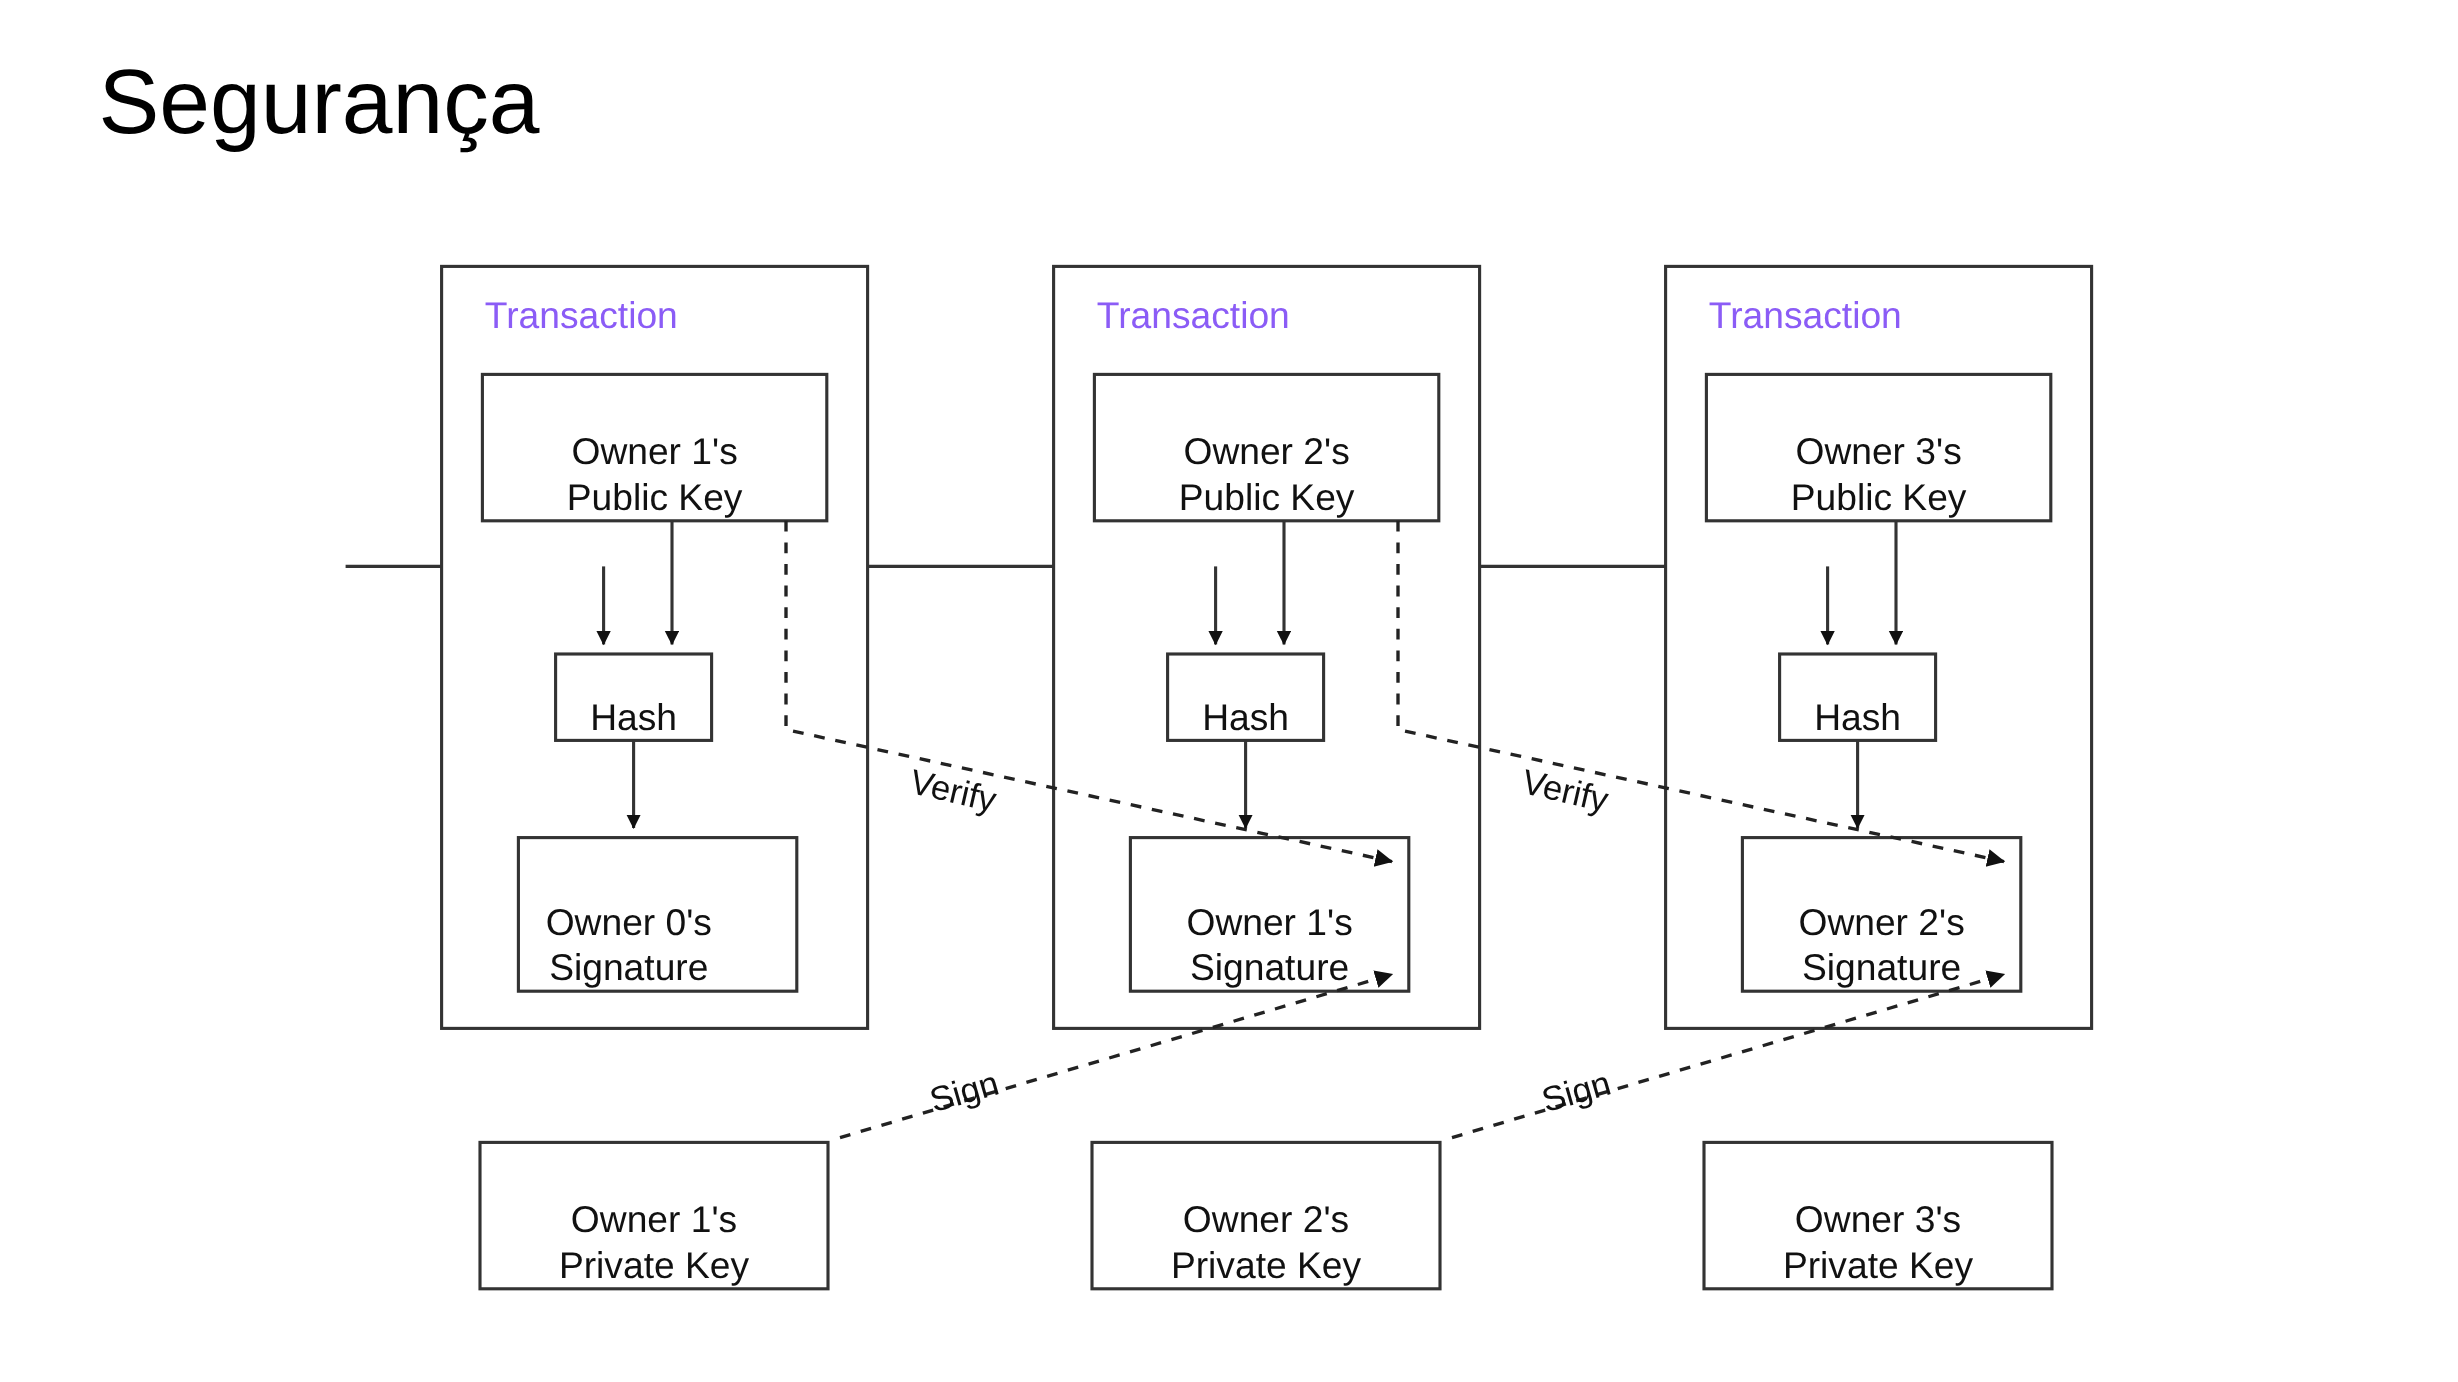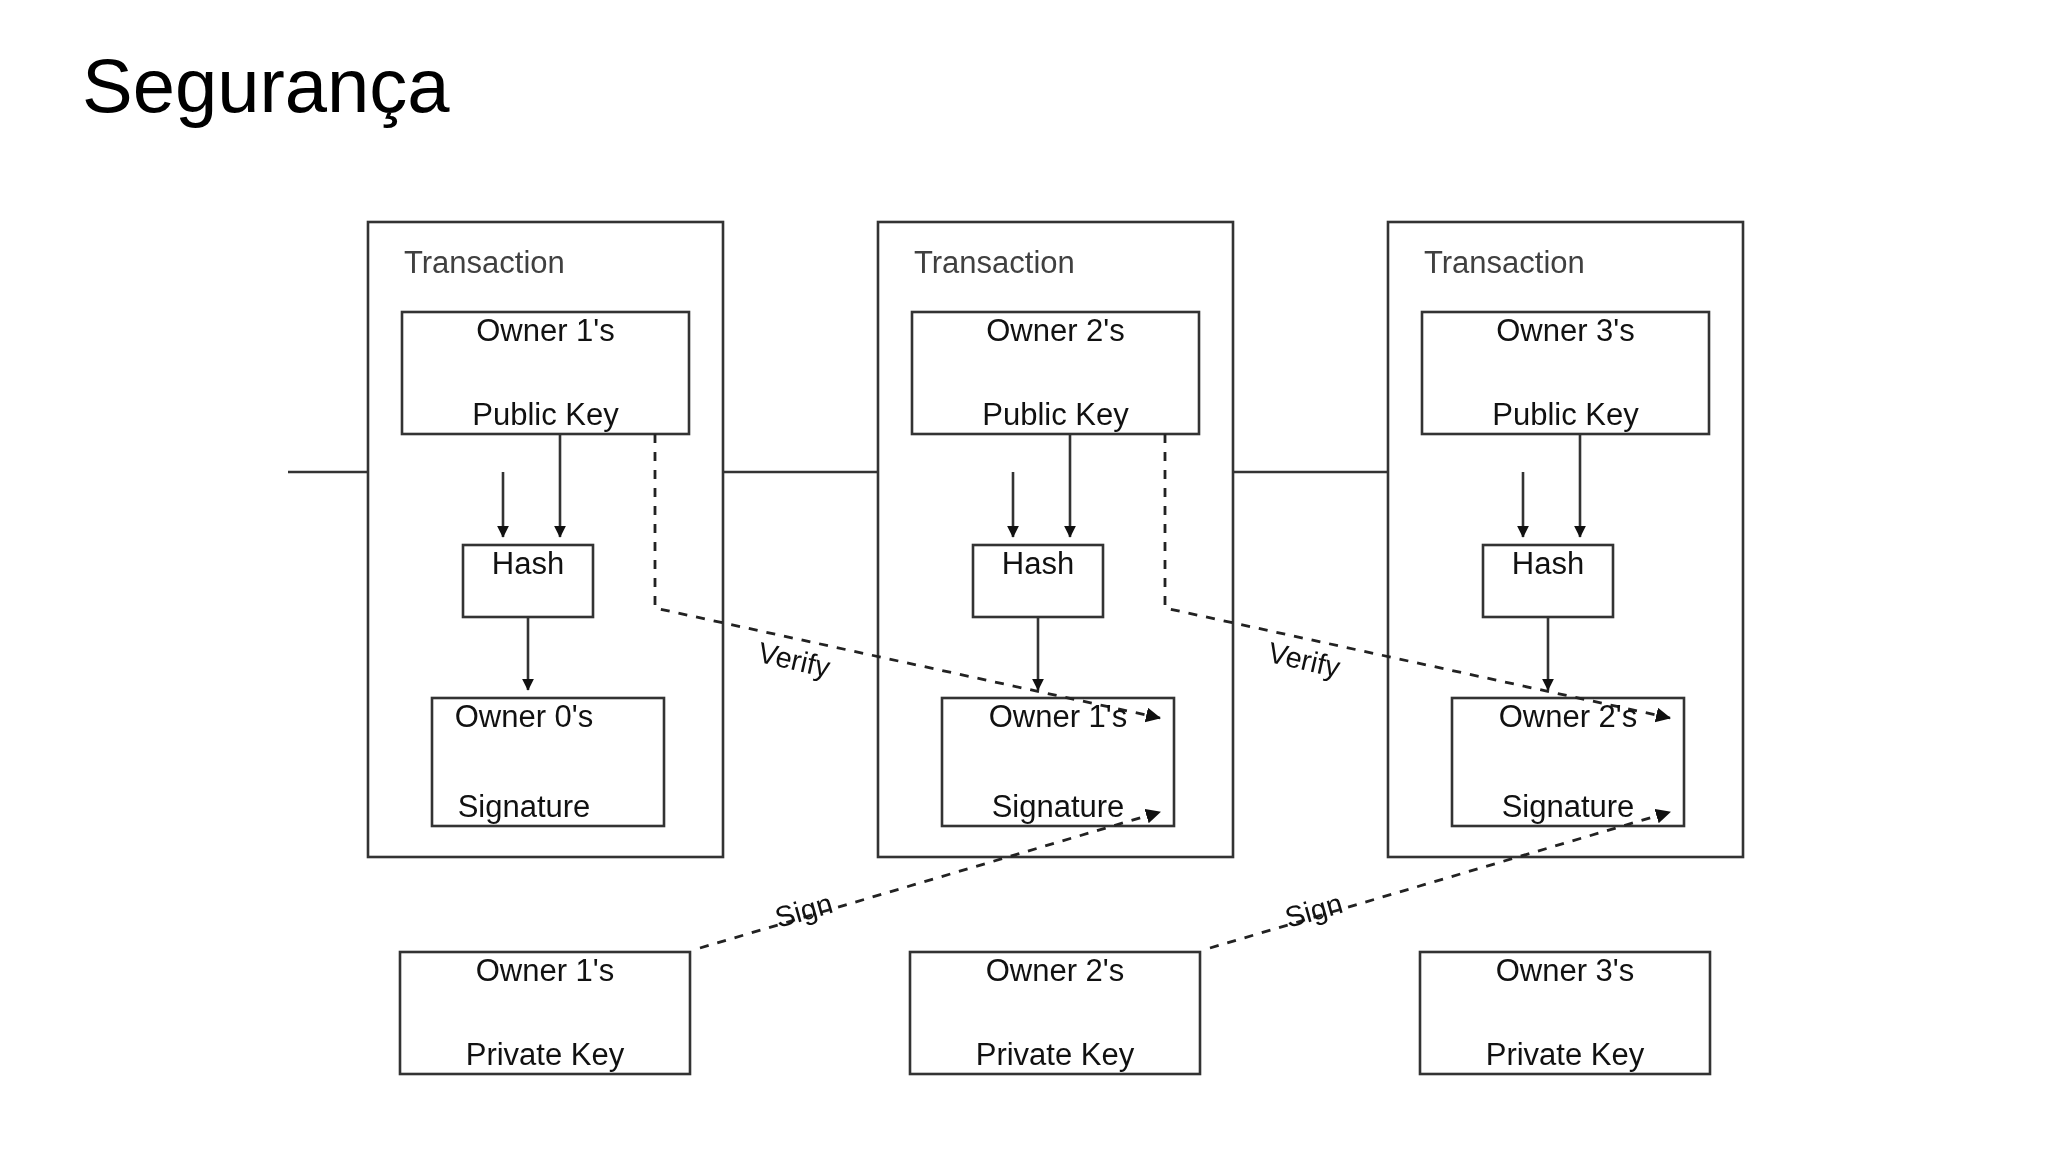--- a/index.html
+++ b/index.html
@@ -62,34 +62,34 @@
     height: 1152px;
     pointer-events: none;
   }
   #label-layer > * { pointer-events: auto; }
 
   .boxlabel {
     position: absolute;
     display: flex;
     flex-direction: column;
     align-items: center;
-    justify-content: space-between;
+    justify-content: flex-end;
     text-align: center;
     font-size: 31px;
     line-height: 1.22;
     color: #111111;
     white-space: nowrap;
   }
   .boxlabel .l2 { display: block; }
 
   .tx-title {
     position: absolute;
     font-size: 31px;
     line-height: 1;
-    color: #404040;
+    color: #8b5cf6;
     white-space: nowrap;
   }
 
   .edge-label {
     position: absolute;
     font-size: 29px;
     line-height: 1;
     color: #111111;
     white-space: nowrap;
     transform-origin: left top;

